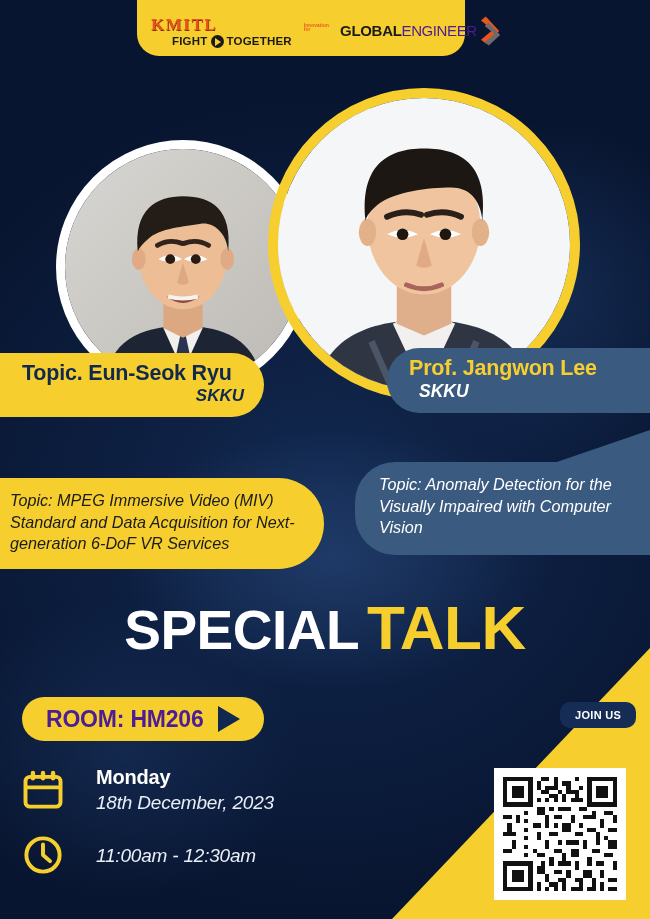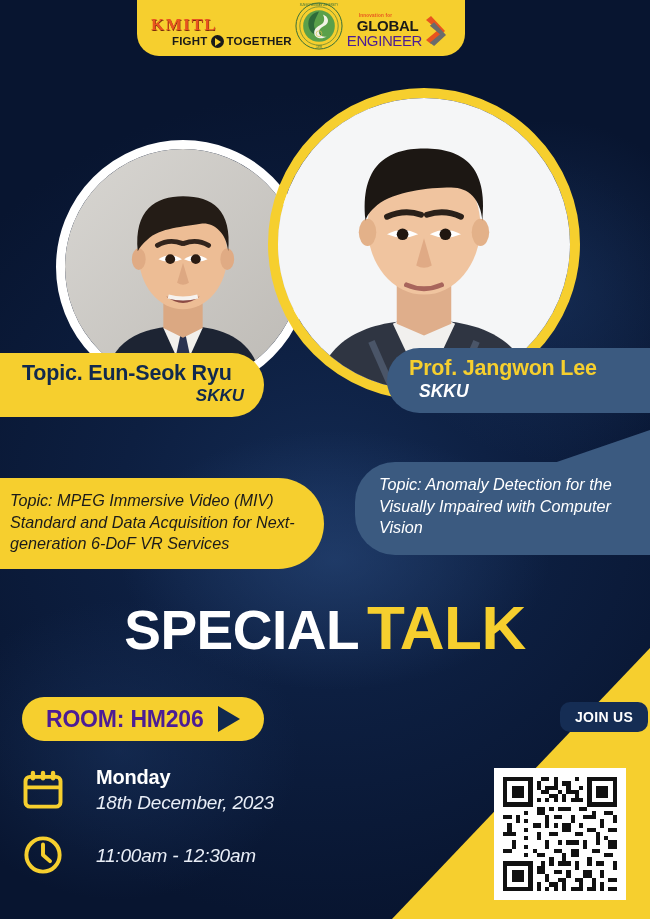--- a/index.html
+++ b/index.html
@@ -74,21 +74,21 @@
     content: ""; width: 0; height: 0;
     border-left: 6px solid #f6cf2e;
     border-top: 4px solid transparent;
     border-bottom: 4px solid transparent;
     margin-left: 2px;
   }
 
   .logo-skku-seal { width: 48px; height: 48px; margin-bottom: -2px; }
 
   .logo-ge { display: flex; align-items: center; gap: 2px; }
-  .ge-text { display: flex; flex-direction: column; line-height: .95; }
+  .ge-text { display: flex; line-height: .95; }
   .ge-tag {
     font-size: 4.6px; font-weight: bold; color: #e8541f;
     letter-spacing: .2px; margin-bottom: 1px; margin-left: 12px;
   }
   .ge-global {
     font-size: 15px; font-weight: bold; color: #1a1a1a;
     letter-spacing: -.3px; margin-left: 10px;
   }
   .ge-engineer {
     font-size: 15px; color: #4c1d95; letter-spacing: -.4px;
@@ -239,21 +239,21 @@
   }
 
   
   .join-us {
     position: absolute;
     left: 560px; top: 702px;
     padding: 7px 15px;
     background: #152d54;
     border-radius: 10px;
     color: #ffffff;
-    font-size: 14px;
+    font-size: 11px;
     font-weight: bold;
     letter-spacing: .3px;
     z-index: 7;
   }
 
   
   .info {
     position: absolute;
     left: 22px; top: 766px;
     z-index: 6;

